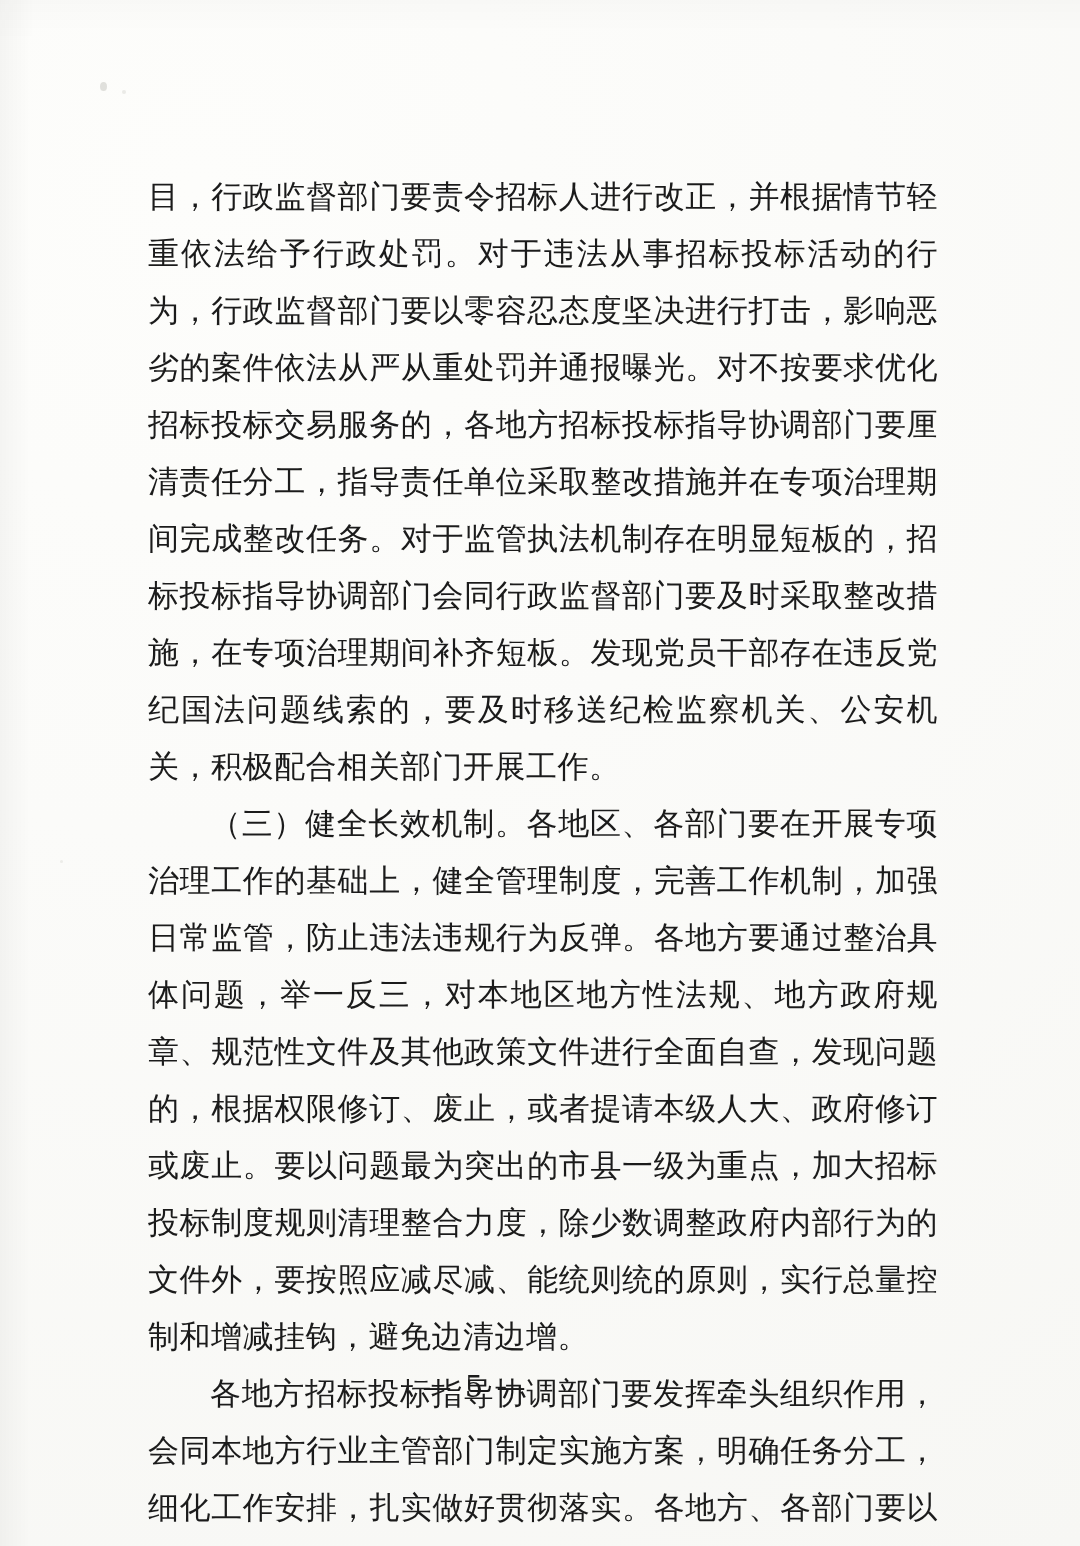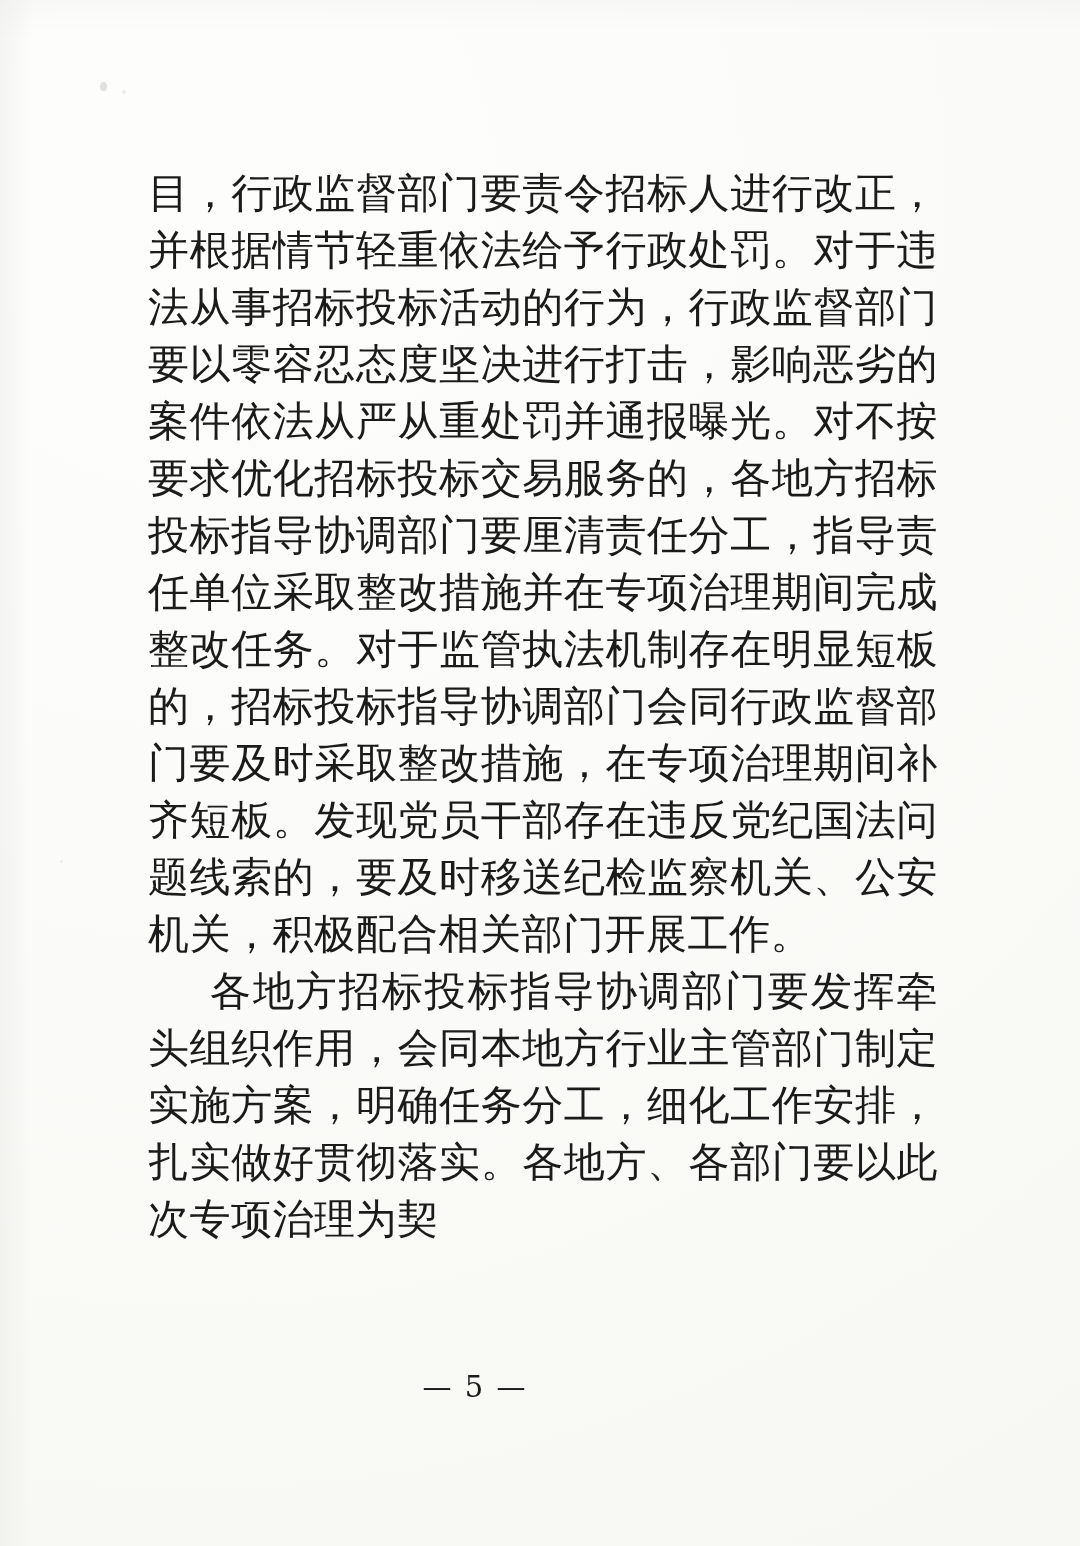--- a/index.html
+++ b/index.html
@@ -43,27 +43,27 @@
 
   .content {
     position: absolute;
     left: 148px;
     top: 168px;
     width: 790px;
   }
 
   p.para {
     margin: 0 0 0 0;
-    font-size: 41px;
+    font-size: 31px;
     line-height: 57px;
     color: #1b1b1b;
     text-align: justify;
     text-justify: inter-ideograph;
     letter-spacing: 0.5px;
-    font-family: Liberation Mono, monospace;
+    font-family: Liberation Serif, serif;
   }
 
   p.indent {
     text-indent: 62px;
   }
 
   .footer {
     position: absolute;
     left: 0;
     right: 0;
@@ -85,19 +85,20 @@
 
 <div class="page">
   <div class="paper-noise"></div>
 
   <span class="speck" style="left:100px;top:82px;width:7px;height:9px;"></span>
   <span class="speck" style="left:122px;top:90px;width:4px;height:4px;opacity:.35;"></span>
   <span class="speck" style="left:60px;top:860px;width:3px;height:3px;opacity:.3;"></span>
 
   <div class="content">
     <p class="para">目，行政监督部门要责令招标人进行改正，并根据情节轻重依法给予行政处罚。对于违法从事招标投标活动的行为，行政监督部门要以零容忍态度坚决进行打击，影响恶劣的案件依法从严从重处罚并通报曝光。对不按要求优化招标投标交易服务的，各地方招标投标指导协调部门要厘清责任分工，指导责任单位采取整改措施并在专项治理期间完成整改任务。对于监管执法机制存在明显短板的，招标投标指导协调部门会同行政监督部门要及时采取整改措施，在专项治理期间补齐短板。发现党员干部存在违反党纪国法问题线索的，要及时移送纪检监察机关、公安机关，积极配合相关部门开展工作。</p>
+    <p class="para indent">（三）健全长效机制。各地区、各部门要在开展专项治理工作的基础上，健全管理制度，完善工作机制，加强日常监管，防止违法违规行为反弹。各地方要通过整治具体问题，举一反三，对本地区地方性法规、地方政府规章、规范性文件及其他政策文件进行全面自查，发现问题的，根据权限修订、废止，或者提请本级人大、政府修订或废止。要以问题最为突出的市县一级为重点，加大招标投标制度规则清理整合力度，除少数调整政府内部行为的文件外，要按照应减尽减、能统则统的原则，实行总量控制和增减挂钩，避免边清边增。</p>
     <p class="para indent">各地方招标投标指导协调部门要发挥牵头组织作用，会同本地方行业主管部门制定实施方案，明确任务分工，细化工作安排，扎实做好贯彻落实。各地方、各部门要以此次专项治理为契</p>
   </div>
 
   <div class="footer">
     <span class="page-number">— 5 —</span>
   </div>
 </div>
 
 </body></html>

